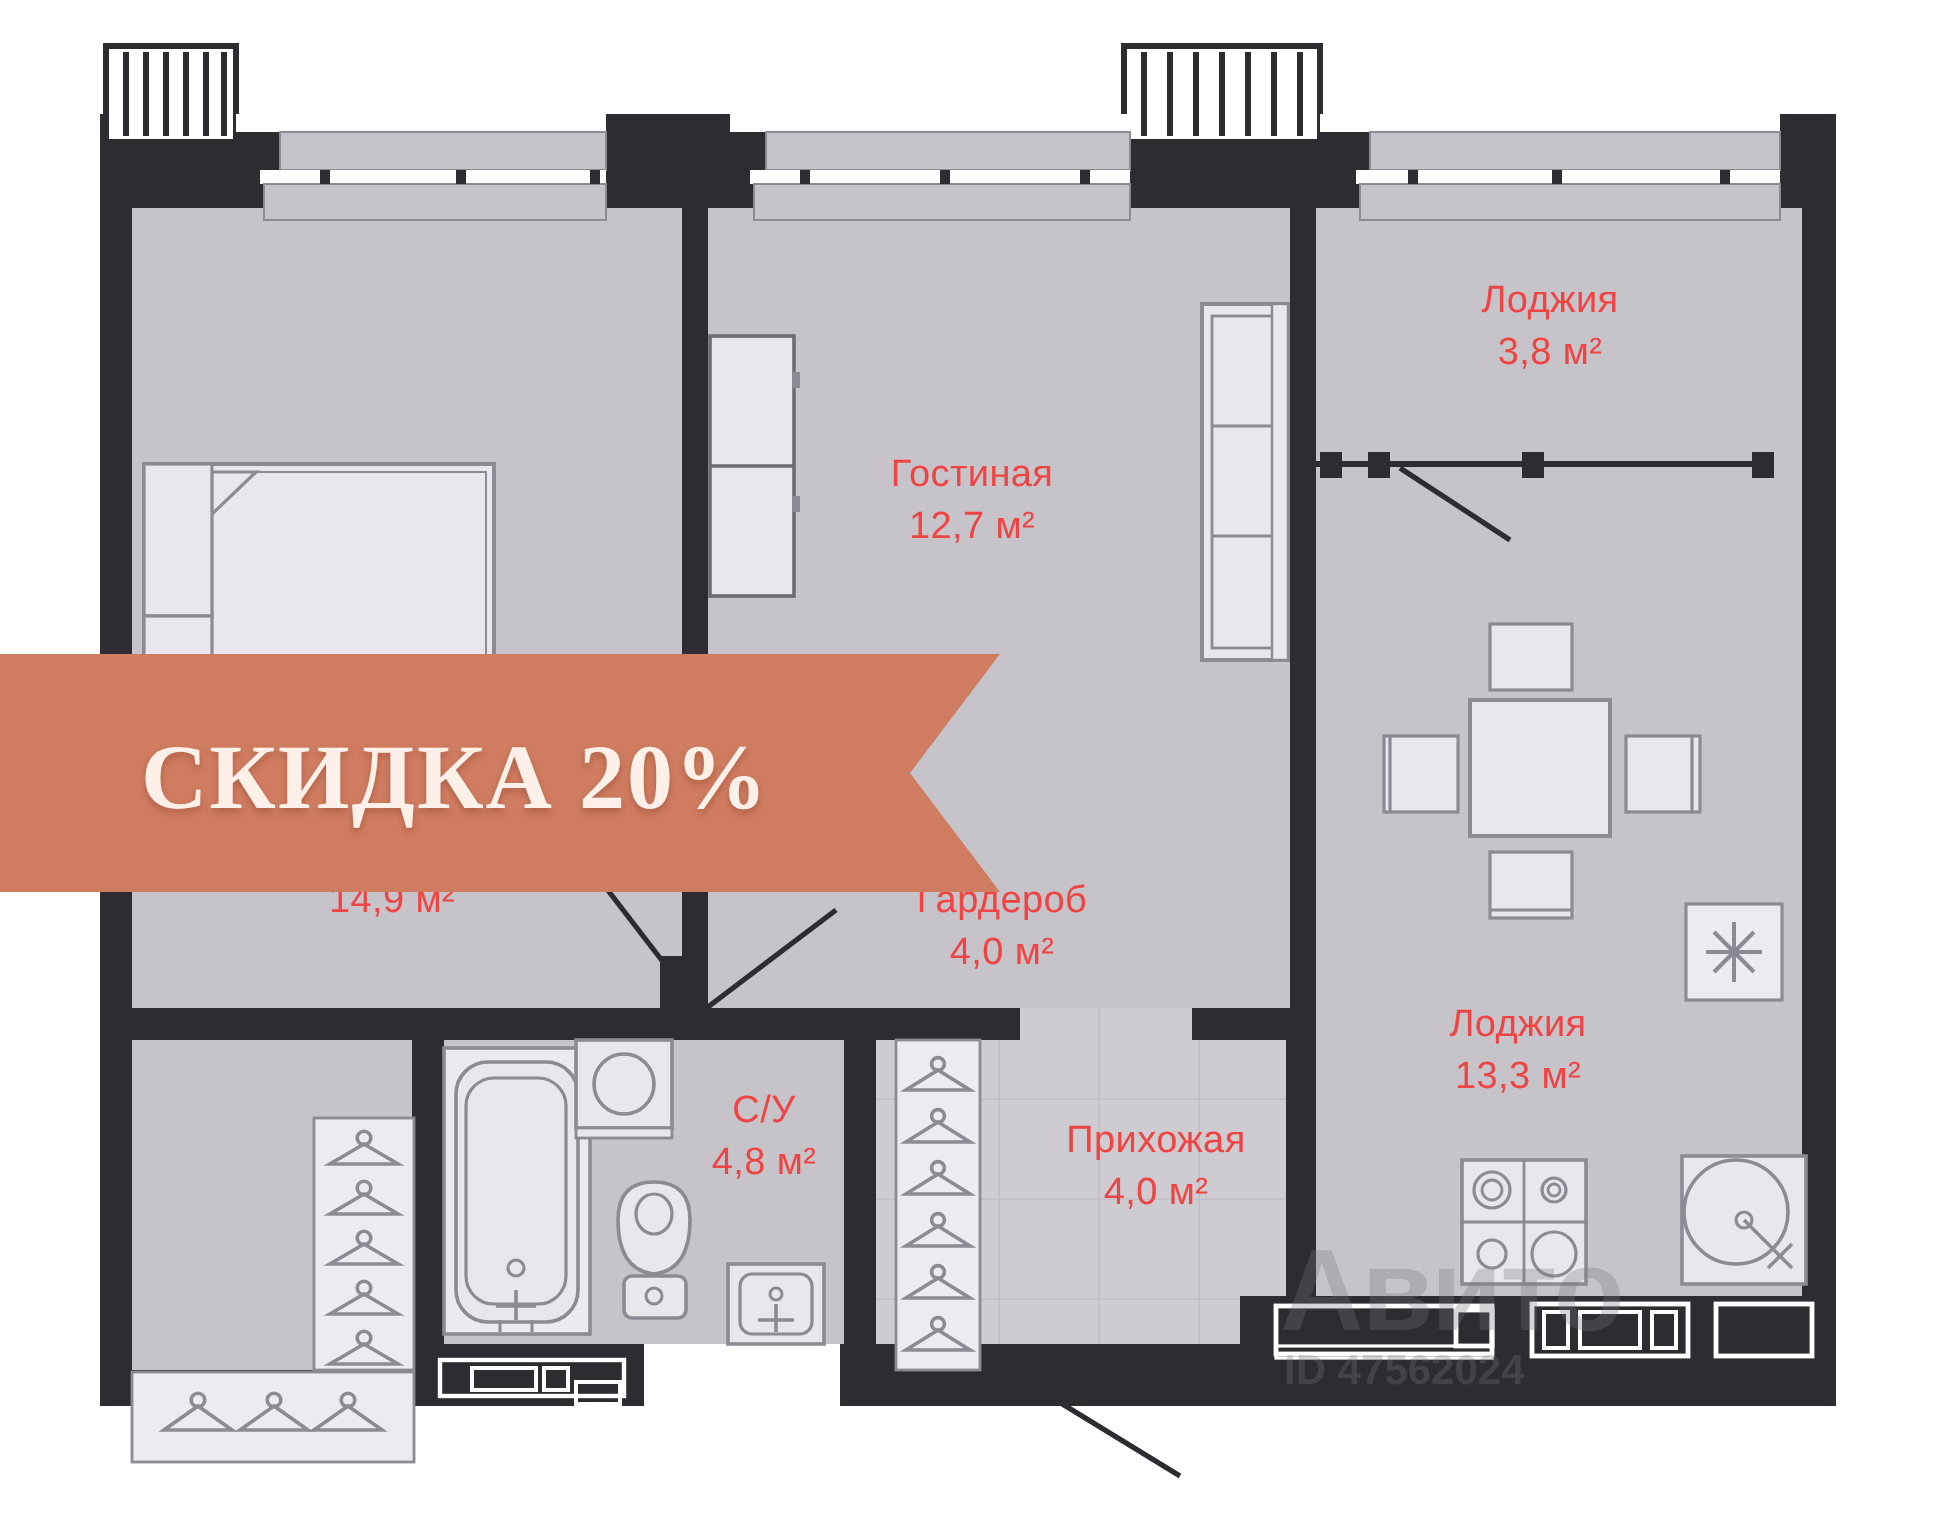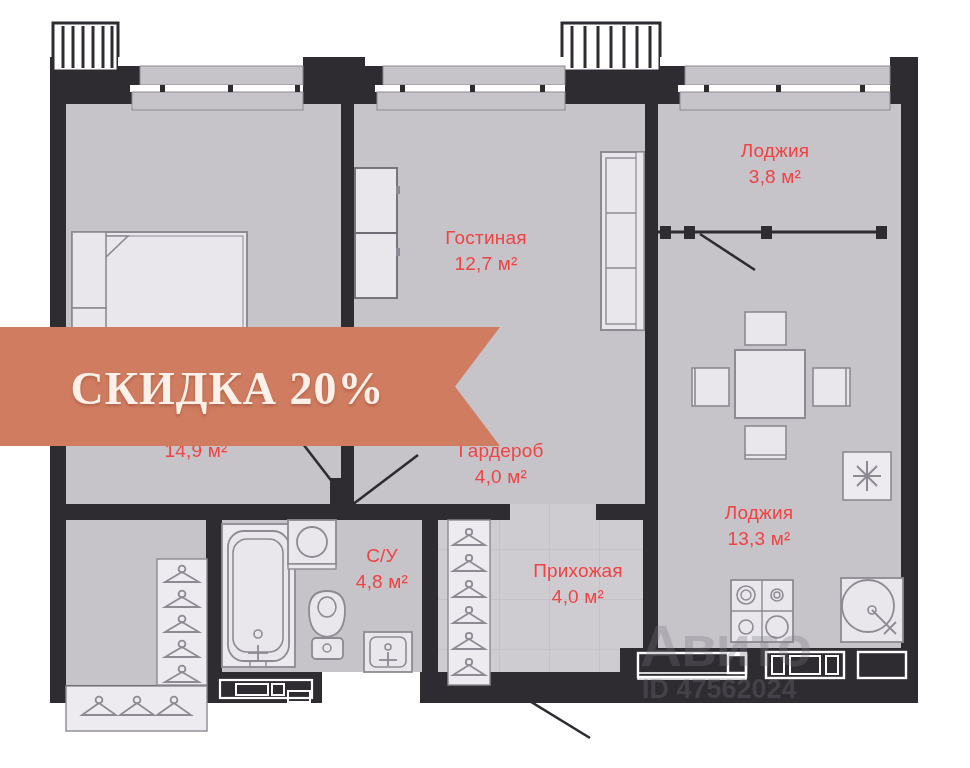--- a/index.html
+++ b/index.html
@@ -79,21 +79,21 @@
     font-family: "Liberation Sans", sans-serif;
     font-size: 58px;
     font-weight: bold;
     color: rgba(120,118,125,0.30);
     letter-spacing: -1px;
   }
   #wm-id {
     position: absolute;
     left: 2px; top: 62px;
     font-family: "Liberation Sans", sans-serif;
-    font-size: 27px;
+    font-size: 21px;
     font-weight: bold;
     color: rgba(120,118,125,0.30);
     letter-spacing: 0px;
   }
 </style>
 </head>
 <body>
 
 <div id="stage">
 

